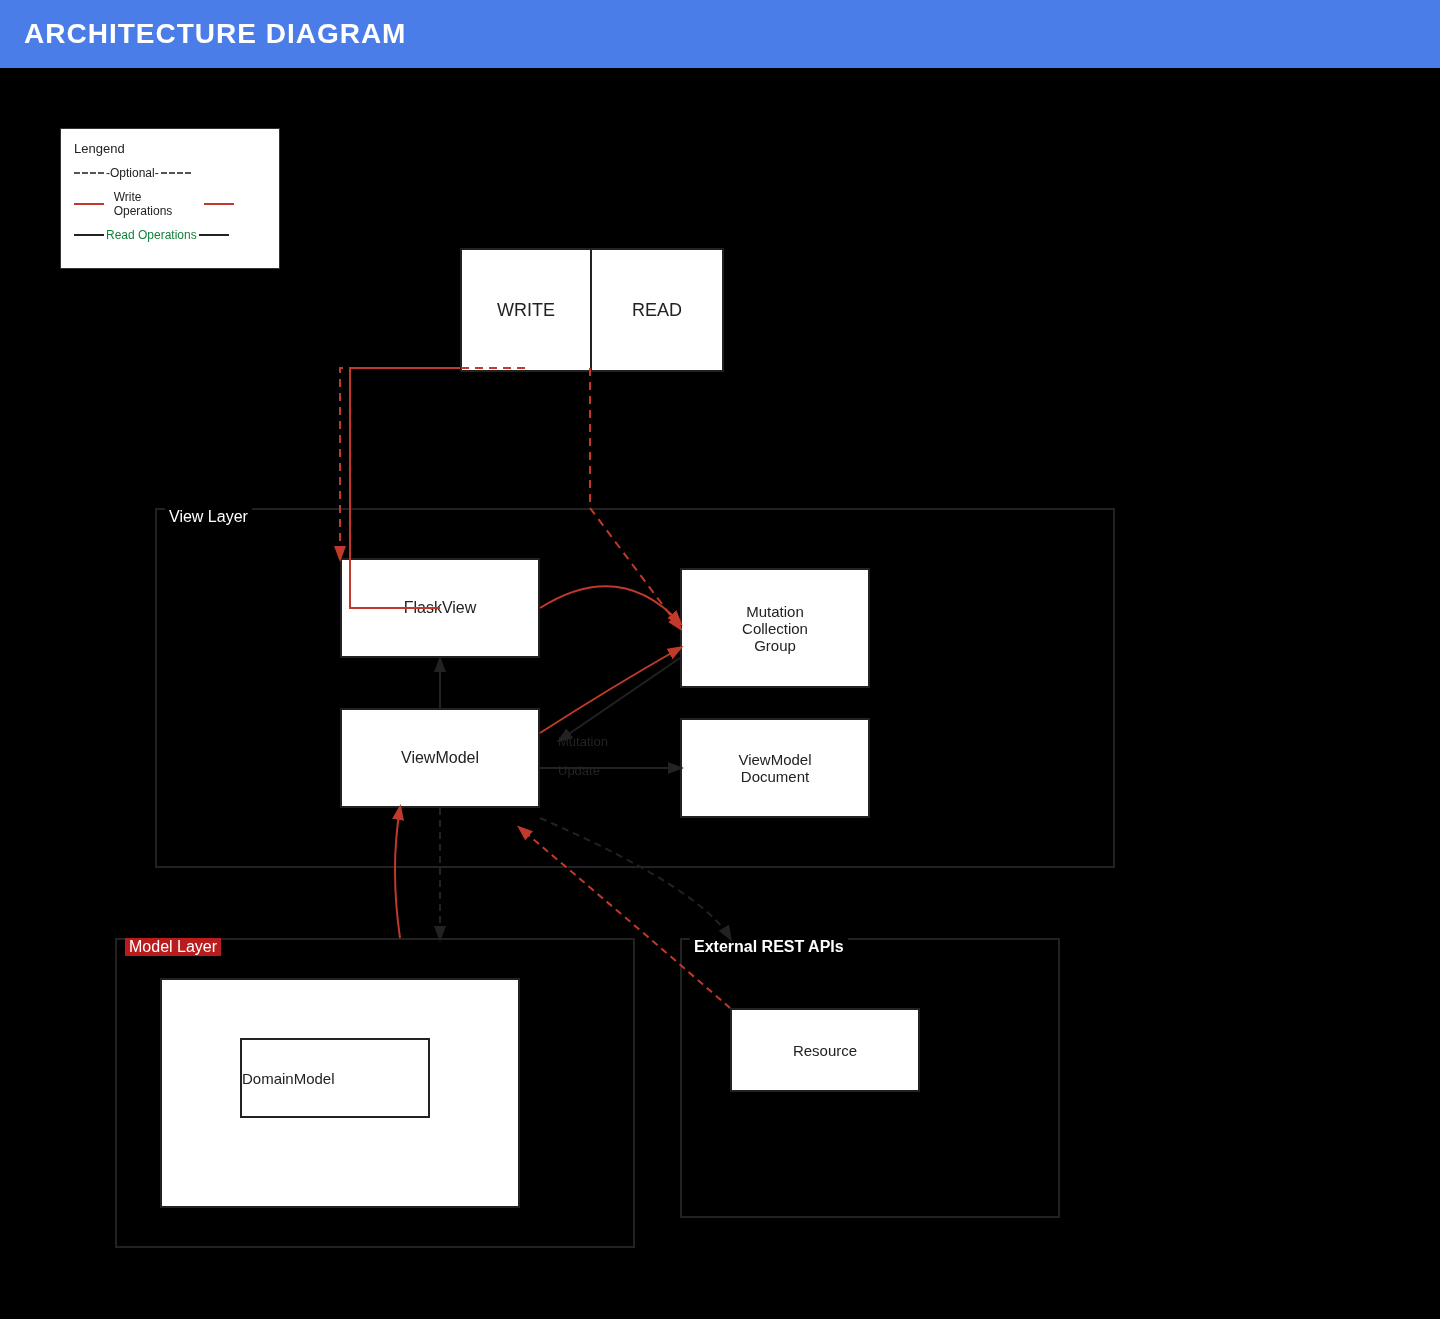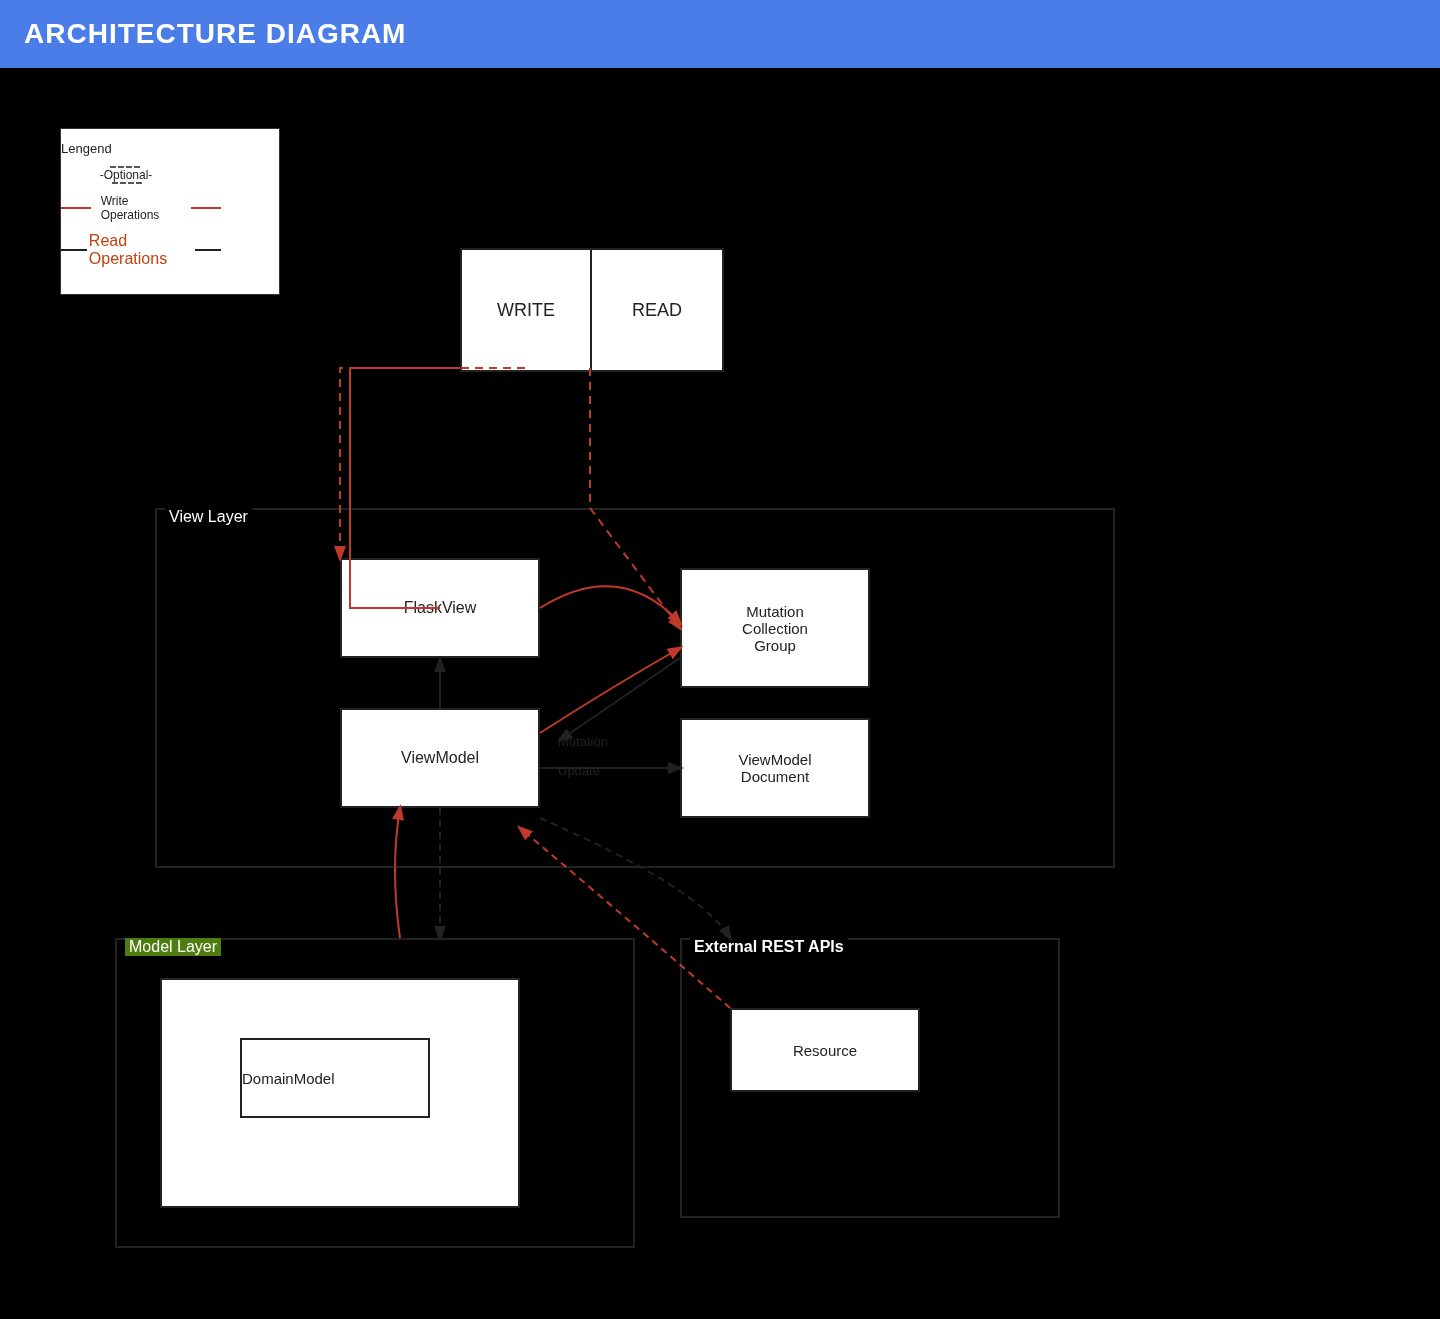--- a/index.html
+++ b/index.html
@@ -34,21 +34,21 @@
     }
 
     
     .legend-box {
       position: absolute;
       left: 60px;
       top: 60px;
       width: 220px;
       background: #fff;
       border: 1.5px solid #333;
-      padding: 12px 0 16px;
+      padding: 12px 13px 16px;
     }
     .legend-title {
       font-size: 13px;
       color: #222;
       margin-bottom: 10px;
     }
     .legend-item {
       display: flex;
       align-items: center;
       margin-bottom: 10px;
@@ -194,21 +194,21 @@
       left: 115px;
       width: 520px;
       height: 310px;
       border: 2px solid #222;
       background: transparent;
     }
     .model-layer-label {
       position: absolute;
       top: -2px;
       left: 8px;
-      background: #4d7c0f;
+      background: #b91c1c;
       padding: 0 4px;
       font-size: 16px;
       color: #fff;
     }
 
     
     .doc-db-box {
       position: absolute;
       top: 910px;
       left: 160px;
@@ -293,37 +293,37 @@
 
 <div class="header">
   <span class="header-title">ARCHITECTURE DIAGRAM</span>
 </div>
 
 <div class="diagram-area">
 
   <div class="legend-box">
     <div class="legend-title">Lengend</div>
     <div class="legend-item">
-      <span style="display:inline-flex;align-items:center;width:130px;flex-direction:column;">
+      <span style="display:inline-flex;align-items:center;width:130px;">
         <span style="display:inline-block;width:30px;height:0;border-top:2px dashed #555;margin-right:2px;"></span>
         <span style="font-size:12px;color:#222;">-Optional-</span>
         <span style="display:inline-block;width:30px;height:0;border-top:2px dashed #555;margin-left:2px;"></span>
       </span>
     </div>
     <div class="legend-item">
       <span style="display:inline-flex;align-items:center;width:160px;">
         <span style="display:inline-block;width:30px;height:0;border-top:2px solid #c0392b;margin-right:2px;"></span>
         <span style="font-size:12px;color:#222;margin-left:8px;">Write Operations</span>
         <span style="display:inline-block;width:30px;height:0;border-top:2px solid #c0392b;margin-left:2px;"></span>
       </span>
     </div>
     <div class="legend-item">
       <span style="display:inline-flex;align-items:center;width:160px;">
         <span style="display:inline-block;width:30px;height:0;border-top:2px solid #222;margin-right:2px;"></span>
-        <span style="font-size:16px;color:#c2410c;">Read Operations</span>
+        <span style="font-size:12px;color:#15803d;">Read Operations</span>
         <span style="display:inline-block;width:30px;height:0;border-top:2px solid #222;margin-left:2px;"></span>
       </span>
     </div>
   </div>
 
   <div class="write-read-container">
     <div class="write-box">
       <span>WRITE</span>
     </div>
     <div class="read-box">

